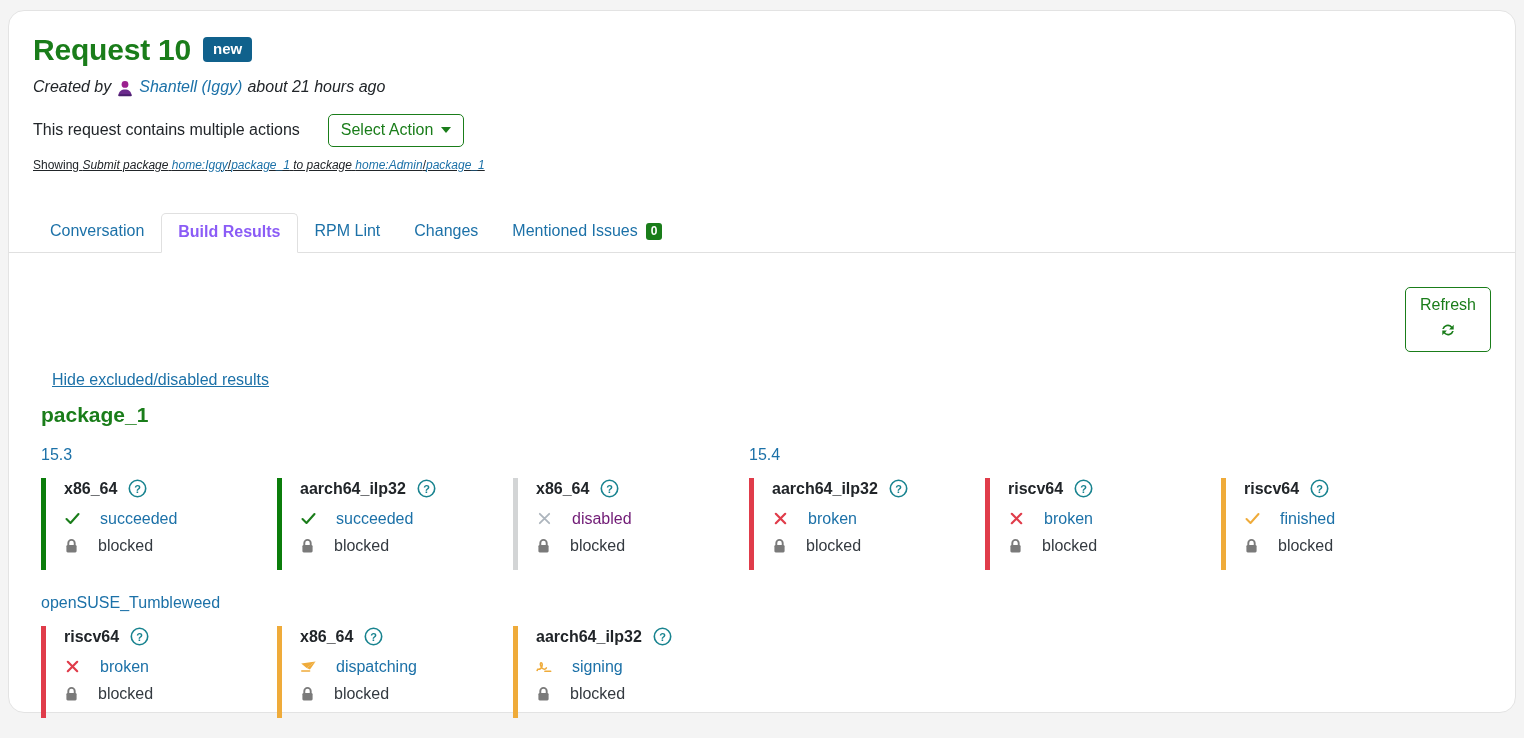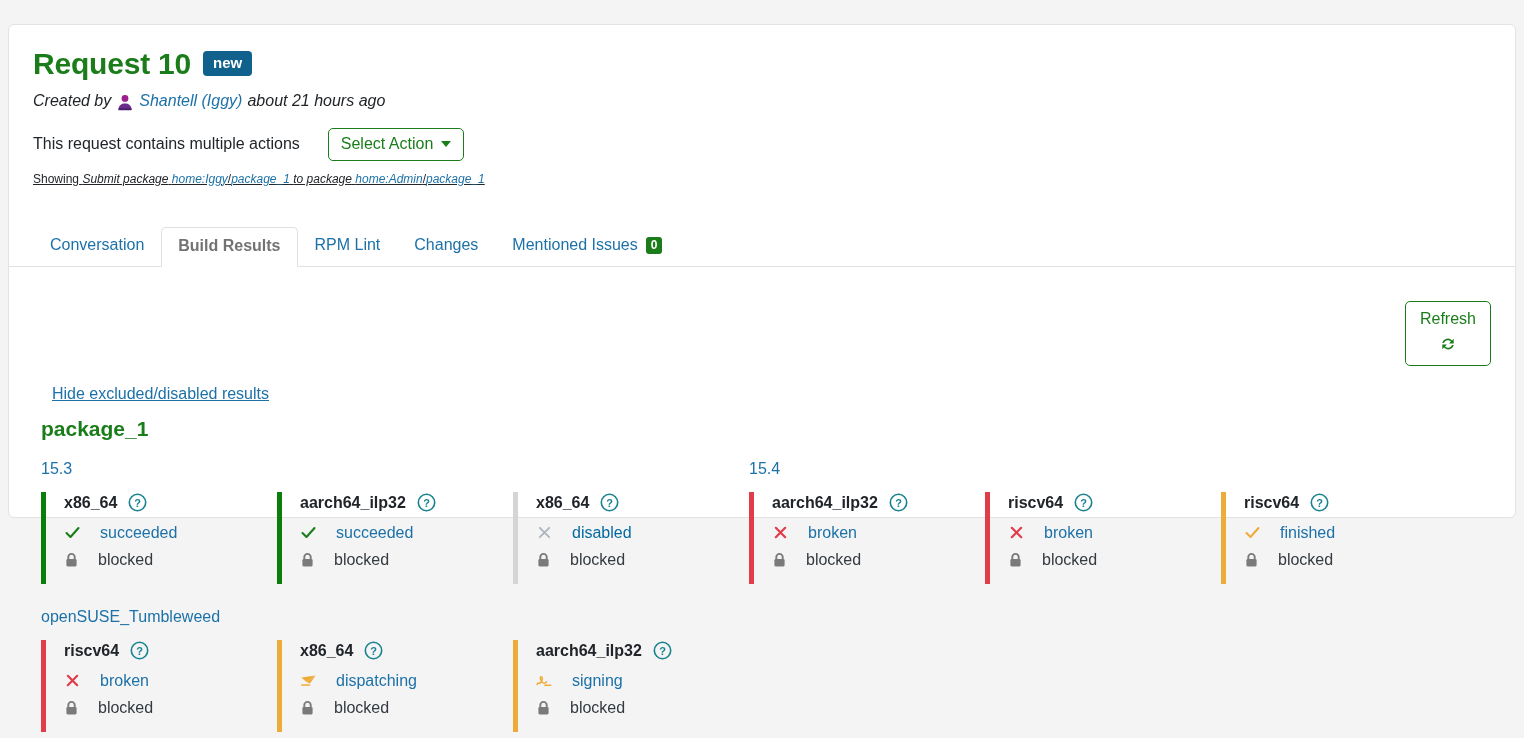--- a/index.html
+++ b/index.html
@@ -20,26 +20,26 @@
   .page {
     position: relative;
     width: 1524px;
     height: 738px;
   }
 
   
   .panel {
     position: absolute;
     left: 8px;
-    top: 24px;
+    top: 10px;
     width: 1508px;
-    height: 494px;
+    height: 703px;
     background: #ffffff;
     border: 1px solid #e3e3e3;
-    border-radius: 6px;
+    border-radius: 16px;
     box-sizing: border-box;
   }
 
   
   .header {
     padding: 22px 24px 0 24px;
   }
   .title-row {
     display: flex;
     align-items: center;
@@ -151,21 +151,21 @@
     color: #1c71a8;
     cursor: pointer;
     text-decoration: none;
     border: 1px solid transparent;
     border-radius: 5px 5px 0 0;
     position: relative;
     line-height: 1.15;
     background: transparent;
   }
   .tab.active {
-    color: #737373;
+    color: #8b5cf6;
     font-weight: bold;
     background: #ffffff;
     border-color: #e0e0e0 #e0e0e0 #ffffff #e0e0e0;
     margin-bottom: -1px;
   }
   .tab-badge {
     display: inline-block;
     background: #1a7d1a;
     color: #ffffff;
     font-size: 12px;
@@ -291,21 +291,21 @@
     gap: 19px;
     margin-top: 10px;
     font-size: 16px;
   }
   .status-text {
     color: #1c71a8;
     text-decoration: none;
     cursor: pointer;
     line-height: 1.1;
   }
-  .status-text.muted { color: #0369a1; }
+  .status-text.muted { color: #701a75; }
 
   .blocked-text {
     color: #343a40;
     line-height: 1.1;
   }
 
   .st-icon { width: 17px; height: 17px; display: inline-block; flex: none; }
   .lock-icon { width: 15px; height: 16px; display: inline-block; flex: none; }
 </style>
 </head>

